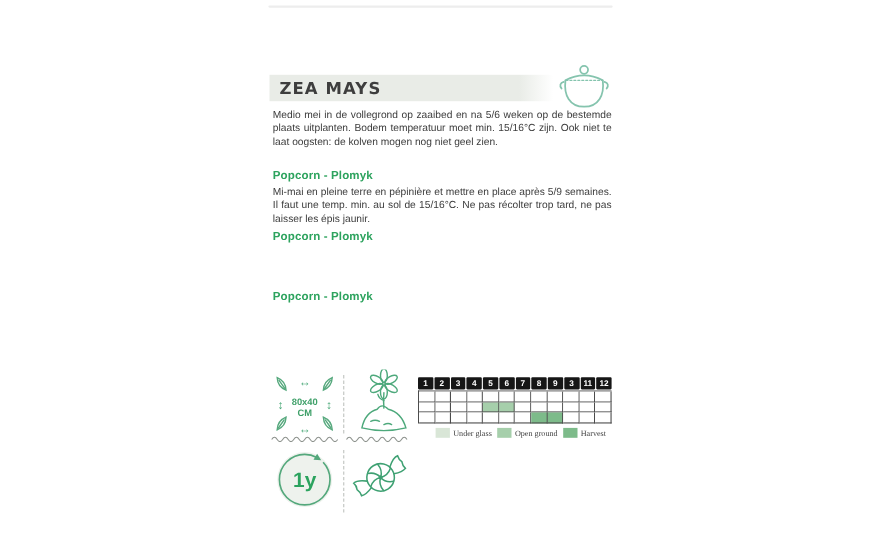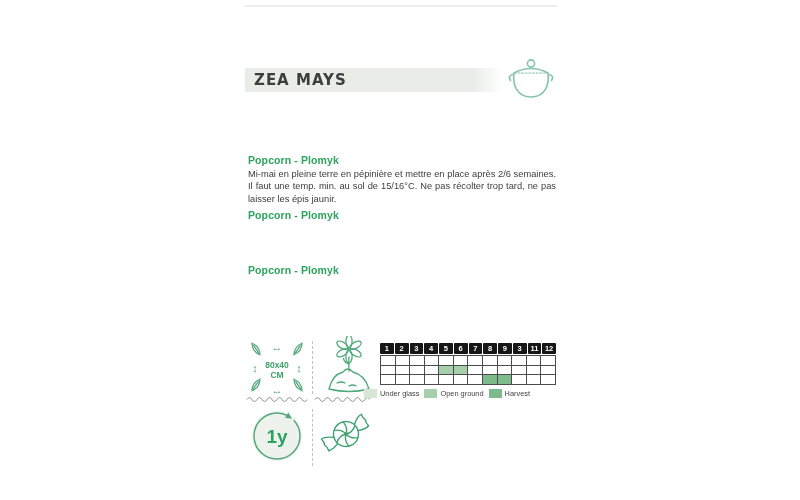--- a/index.html
+++ b/index.html
@@ -35,21 +35,21 @@
 
   .calendar { position:absolute; left:380px; top:343px; width:176px; }
   .month-header { display:grid; grid-template-columns:repeat(12,1fr); gap:1px; }
   .mcell { background:#161616; color:#ffffff; font-size:7.5px; font-weight:bold;
            text-align:center; height:11px; line-height:11px; border-radius:1px; }
   .cal-grid { display:grid; grid-template-columns:repeat(12,1fr); margin-top:1px;
               border-left:1px solid #4c4c4c; border-top:1px solid #4c4c4c; }
   .gcell { height:9.6px; border-right:1px solid #4c4c4c; border-bottom:1px solid #4c4c4c;
            background:#ffffff; }
 
-  .legend { position:absolute; left:364px; top:389px; display:flex; align-items:center; }
+  .legend { position:absolute; left:396px; top:389px; display:flex; align-items:center;font-family:Liberation Serif, serif; }
   .lg-item { display:flex; align-items:center; margin-right:5px; }
   .lg-swatch { width:13px; height:9px; margin-right:3px; }
   .lg-label { font-size:7.4px; color:#3f3f3f; white-space:nowrap; }
 </style>
 </head>
 <body>
 
 <div class="stage">
 
   <div class="top-edge"></div>
@@ -63,24 +63,25 @@
       <circle cx="26" cy="5.5" r="3.6"></circle>
       <path d="M9,15 Q26,6 43,15"></path>
       <path d="M9.5,15 L42.5,15" stroke-dasharray="1.8 1.8" stroke-width="1.2"></path>
       <path d="M7.5,16.5 Q2.5,18 5.5,22.5"></path>
       <path d="M44.5,16.5 Q49.5,18 46.5,22.5"></path>
       <path d="M9,15.5 C7.5,28 12.5,39 26,39 C39.5,39 44.5,28 43,15.5"></path>
     </g>
   </svg>
 
   <section class="txt" id="sec-nl">
+    <p>Medio mei in de vollegrond op zaaibed en na 5/6 weken op de bestemde plaats uitplanten. Bodem temperatuur moet min. 15/16°C zijn. Ook niet te laat oogsten: de kolven mogen nog niet geel zien.</p>
   </section>
   <section class="txt" id="sec-fr">
     <h3>Popcorn - Plomyk</h3>
-    <p>Mi-mai en pleine terre en pépinière et mettre en place après 2/6 semaines. Il faut une temp. min. au sol de 15/16°C. Ne pas récolter trop tard, ne pas laisser les épis jaunir.</p>
+    <p>Mi-mai en pleine terre en pépinière et mettre en place après 5/9 semaines. Il faut une temp. min. au sol de 15/16°C. Ne pas récolter trop tard, ne pas laisser les épis jaunir.</p>
   </section>
   <section class="txt" id="sec-en">
     <h3>Popcorn - Plomyk</h3>
   </section>
   <section class="txt" id="sec-de">
     <h3>Popcorn - Plomyk</h3>
   </section>
 
   <svg class="spacing-icon" width="62" height="58" viewBox="0 0 62 58">
     <g fill="none" stroke="#57a97e" stroke-width="1.3" stroke-linecap="round">

